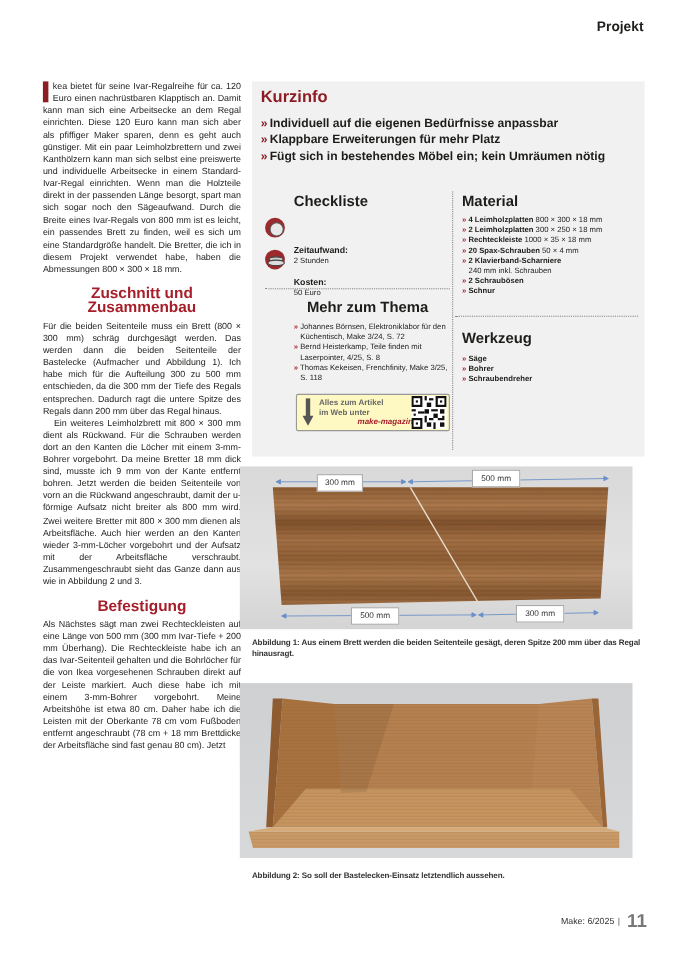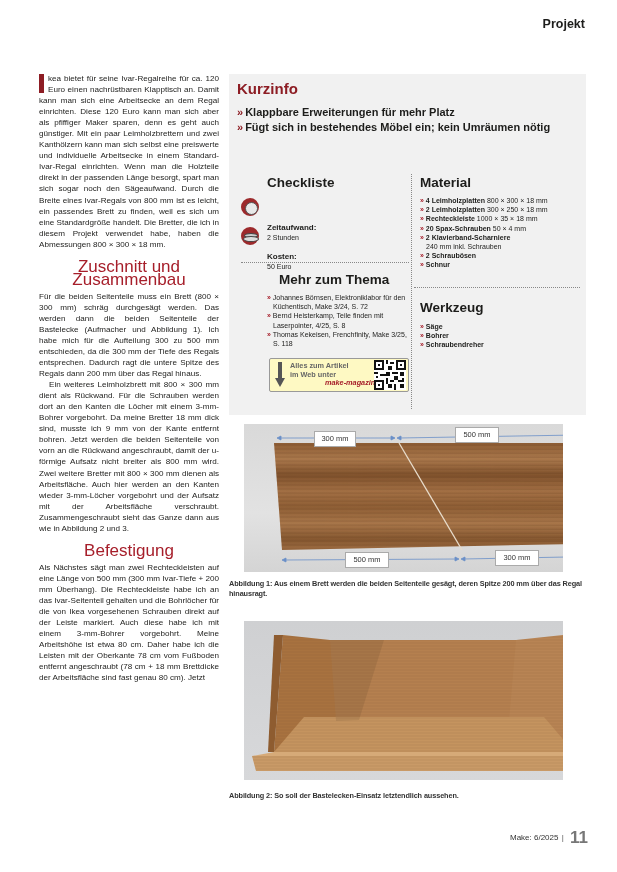--- a/index.html
+++ b/index.html
@@ -6,21 +6,21 @@
   html, body { width: 617px; height: 872px; background: #ffffff; overflow: hidden; }
   body { position: relative; font-family: "Liberation Sans", sans-serif; color: #1d1d1b; }
 
   .section-label { position: absolute; right: 32px; top: 17px; font-weight: bold; font-size: 12.5px; color: #1d1d1b; }
 
   
   .col-left { position: absolute; left: 39px; top: 73px; width: 180px; font-size: 8.1px; line-height: 11.05px; text-align: justify; hyphens: auto; }
   .col-left p { margin: 0; }
   .col-left p.indent { text-indent: 10px; }
   .initial-bar { display: inline-block; width: 5px; height: 19px; background: #8d1d24; vertical-align: top; margin-right: 4px; margin-top: 1px; float: left; }
-  .col-left h2 { font-size: 17px; line-height: 13px; color: #a61e2a; text-align: center; font-weight: normal; margin: 10px 0 5px 0; }
+  .col-left h2 { font-size: 14px; line-height: 13px; color: #a61e2a; text-align: center; font-weight: bold; margin: 10px 0 5px 0; }
 
   
   .infobox { position: absolute; left: 229px; top: 74px; width: 357px; height: 341px; background: #f1f1f1; }
   .infobox .kurz-title { position: absolute; left: 8px; top: 6px; font-size: 15px; font-weight: bold; color: #8d1d24; }
   .kurz-list { position: absolute; left: 8px; top: 31px; list-style: none; }
   .kurz-list li { font-size: 11px; line-height: 15px; font-weight: bold; color: #1d1d1b; }
   .kurz-list .raquo { color: #8d1d24; font-weight: bold; margin-right: 2px; }
 
   .subcol-left { position: absolute; left: 8px; top: 99px; width: 172px; }
   .subcol-right { position: absolute; left: 183px; top: 99px; width: 170px; }
@@ -50,21 +50,21 @@
   .mat-title { position: absolute; left: 8px; top: 2px; }
   .mat-list { position: absolute; left: 8px; top: 23px; list-style: none; width: 160px; }
   .mat-list li { font-size: 7px; line-height: 9.2px; }
   .mat-list li b { font-weight: bold; }
   .mat-list li .sub { display: block; padding-left: 6px; }
   .werk-title { position: absolute; left: 8px; top: 127px; }
   .werk-list { position: absolute; left: 8px; top: 149px; list-style: none; }
   .werk-list li { font-size: 7px; line-height: 9.2px; font-weight: bold; }
 
   
-  .fig { position: absolute; left: 244px; width: 319px; background: #dcdcdc; overflow: hidden; }
+  .fig { position: absolute; left: 218px; width: 357px; background: #dcdcdc; overflow: hidden; }
   .fig1 { top: 424px; height: 148px; background: linear-gradient(180deg, #d9d9d9 0%, #e2e2e2 60%, #d4d4d4 100%); }
   .fig2 { top: 621px; height: 159px; background: linear-gradient(180deg, #cfd0d2 0%, #d7d8da 100%); }
   .caption { position: absolute; left: 229px; width: 360px; font-size: 7.3px; line-height: 9.5px; font-weight: bold; color: #333; font-family: "Liberation Sans", sans-serif; letter-spacing: -0.1px; }
 
   .dim-label { position: absolute; background: #fff; border: 1px solid #aaa; font-size: 7.5px; line-height: 14px; height: 16px; padding: 0 5px; color: #333; text-align: center; }
 
   .footer { position: absolute; right: 29px; top: 828px; font-size: 8px; color: #333; }
   .footer .pg { font-size: 17px; font-weight: bold; color: #777; vertical-align: -3px; margin-left: 3px; }
   .footer .sep { color: #555; margin: 0 1px; }
 </style>
@@ -78,20 +78,21 @@
   <h2>Zuschnitt und Zusammenbau</h2>
   <p>Für die beiden Seitenteile muss ein Brett (800 × 300 mm) schräg durchgesägt werden. Das werden dann die beiden Seitenteile der Bastelecke (Aufmacher und Abbildung 1). Ich habe mich für die Aufteilung 300 zu 500 mm entschieden, da die 300 mm der Tiefe des Regals entsprechen. Dadurch ragt die untere Spitze des Regals dann 200 mm über das Regal hinaus.</p>
   <p class="indent">Ein weiteres Leimholzbrett mit 800 × 300 mm dient als Rückwand. Für die Schrauben werden dort an den Kanten die Löcher mit einem 3-mm-Bohrer vorgebohrt. Da meine Bretter 18 mm dick sind, musste ich 9 mm von der Kante entfernt bohren. Jetzt werden die beiden Seitenteile von vorn an die Rückwand angeschraubt, damit der u-förmige Aufsatz nicht breiter als 800 mm wird. Zwei weitere Bretter mit 800 × 300 mm dienen als Arbeitsfläche. Auch hier werden an den Kanten wieder 3-mm-Löcher vorgebohrt und der Aufsatz mit der Arbeitsfläche verschraubt. Zusammengeschraubt sieht das Ganze dann aus wie in Abbildung 2 und 3.</p>
   <h2>Befestigung</h2>
   <p>Als Nächstes sägt man zwei Rechteckleisten auf eine Länge von 500 mm (300 mm Ivar-Tiefe + 200 mm Überhang). Die Rechteckleiste habe ich an das Ivar-Seitenteil gehalten und die Bohrlöcher für die von Ikea vorgesehenen Schrauben direkt auf der Leiste markiert. Auch diese habe ich mit einem 3-mm-Bohrer vorgebohrt. Meine Arbeitshöhe ist etwa 80 cm. Daher habe ich die Leisten mit der Oberkante 78 cm vom Fußboden entfernt angeschraubt (78 cm + 18 mm Brettdicke der Arbeitsfläche sind fast genau 80 cm). Jetzt</p>
 </div>
 
 <div class="infobox">
   <div class="kurz-title">Kurzinfo</div>
   <ul class="kurz-list">
+    <li><span class="raquo">»</span><span>Individuell auf die eigenen Bedürfnisse anpassbar</span></li>
     <li><span class="raquo">»</span><span>Klappbare Erweiterungen für mehr Platz</span></li>
     <li><span class="raquo">»</span><span>Fügt sich in bestehendes Möbel ein; kein Umräumen nötig</span></li>
   </ul>
 
   <div class="vdots"></div>
 
   <div class="subcol-left">
     <div class="box-h3 check-title">Checkliste</div>
 
     <div class="check-icon" style="top:25px;">

